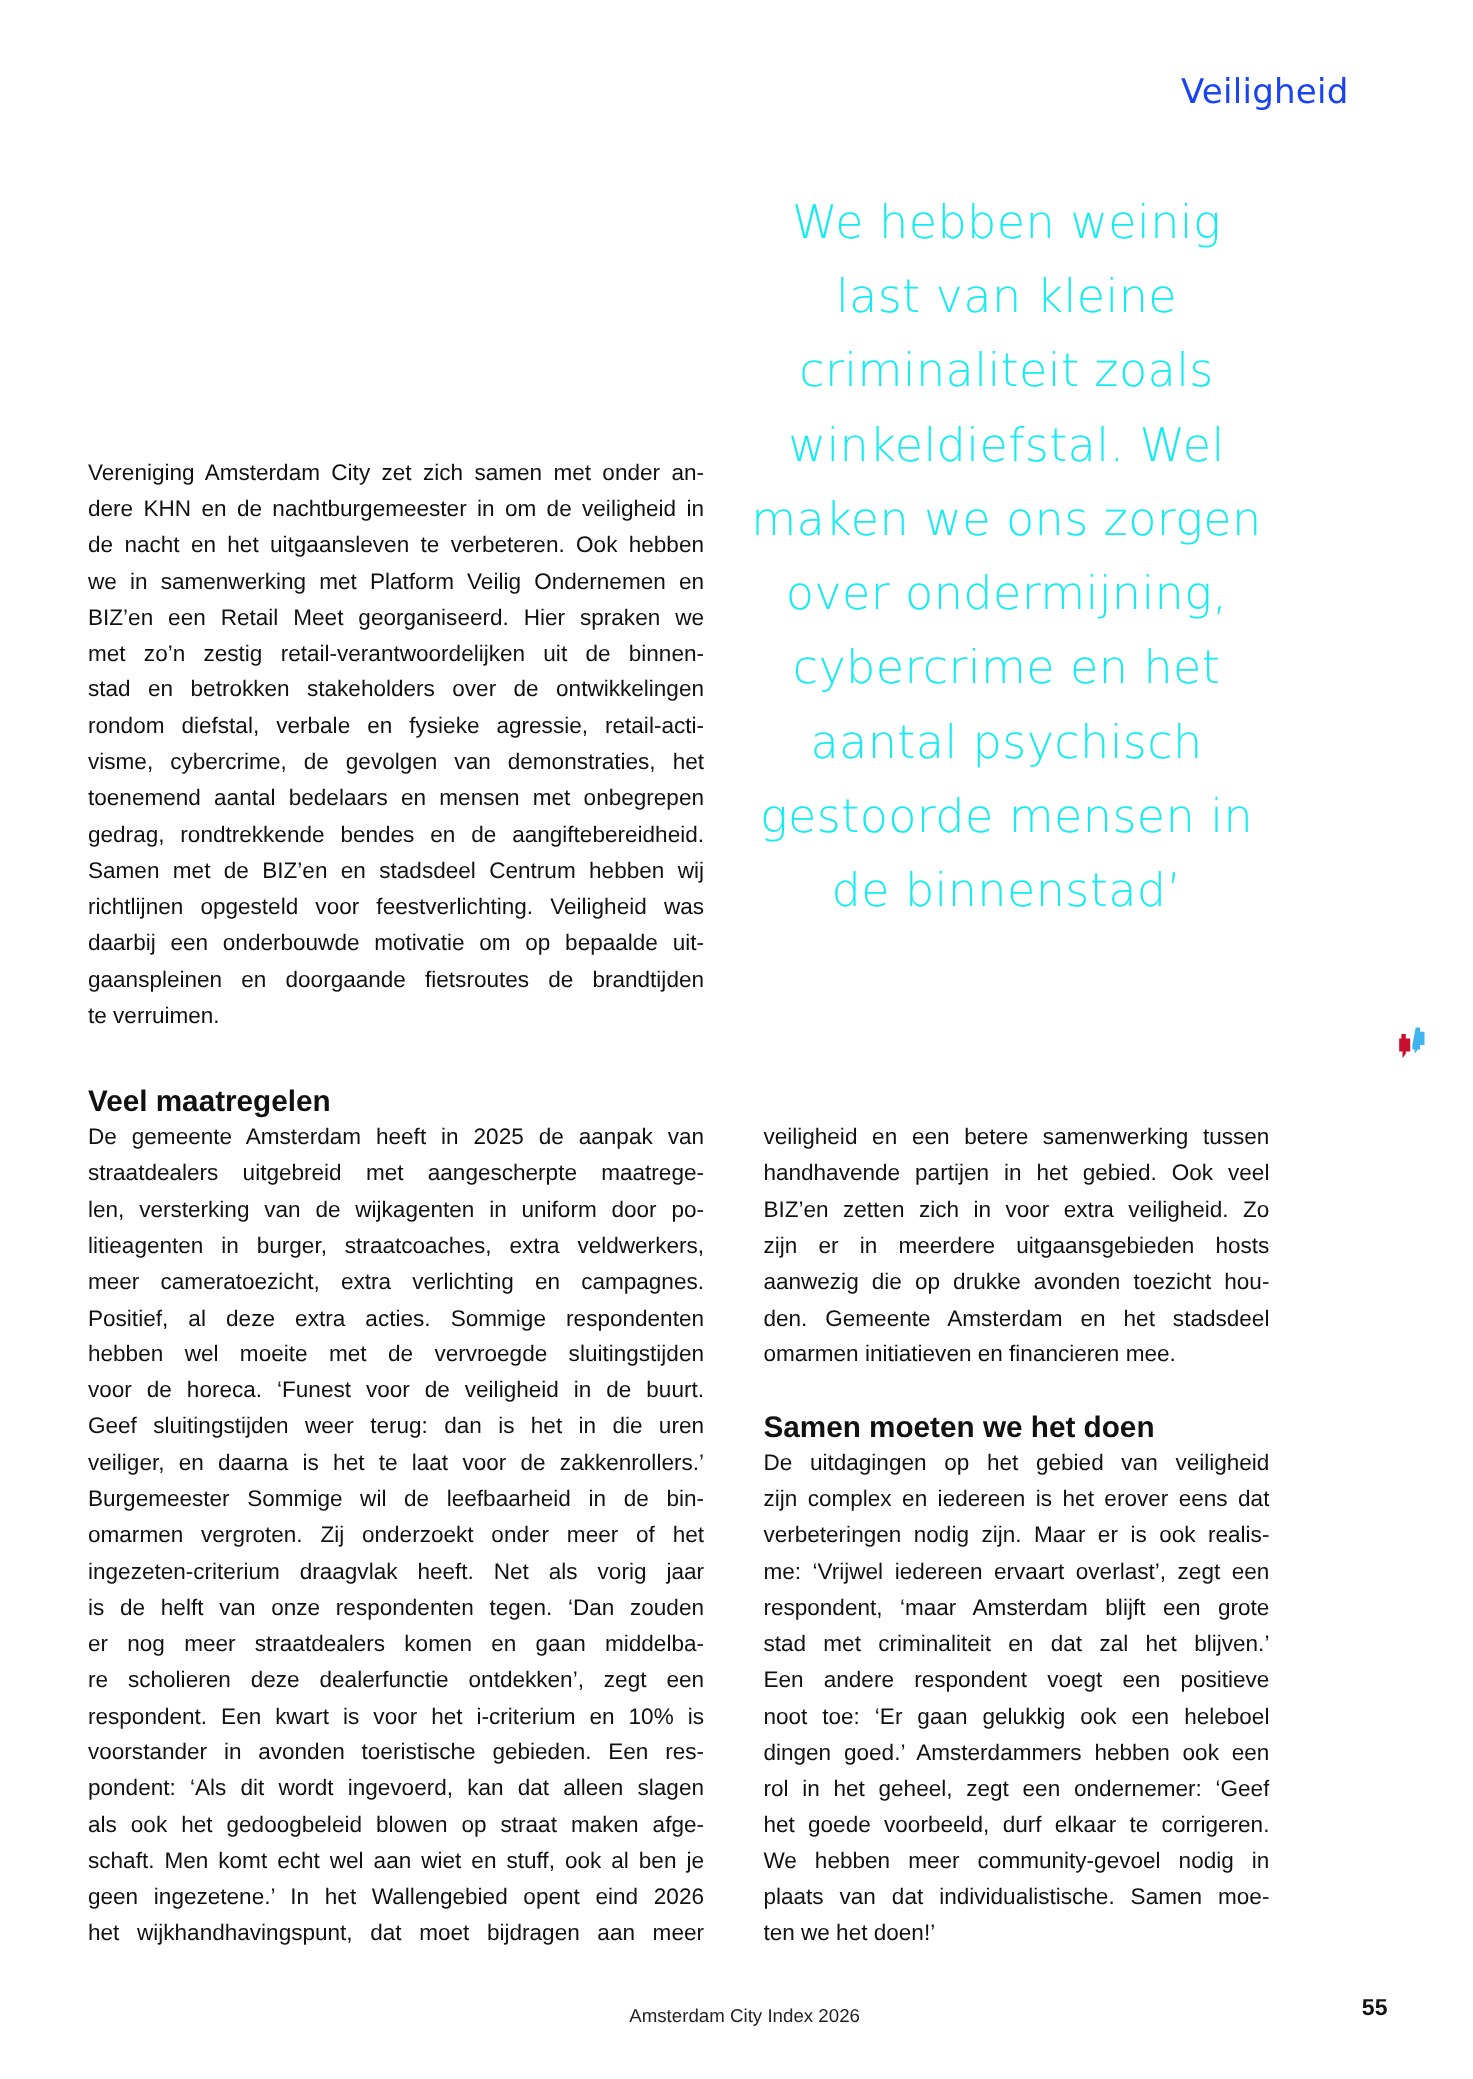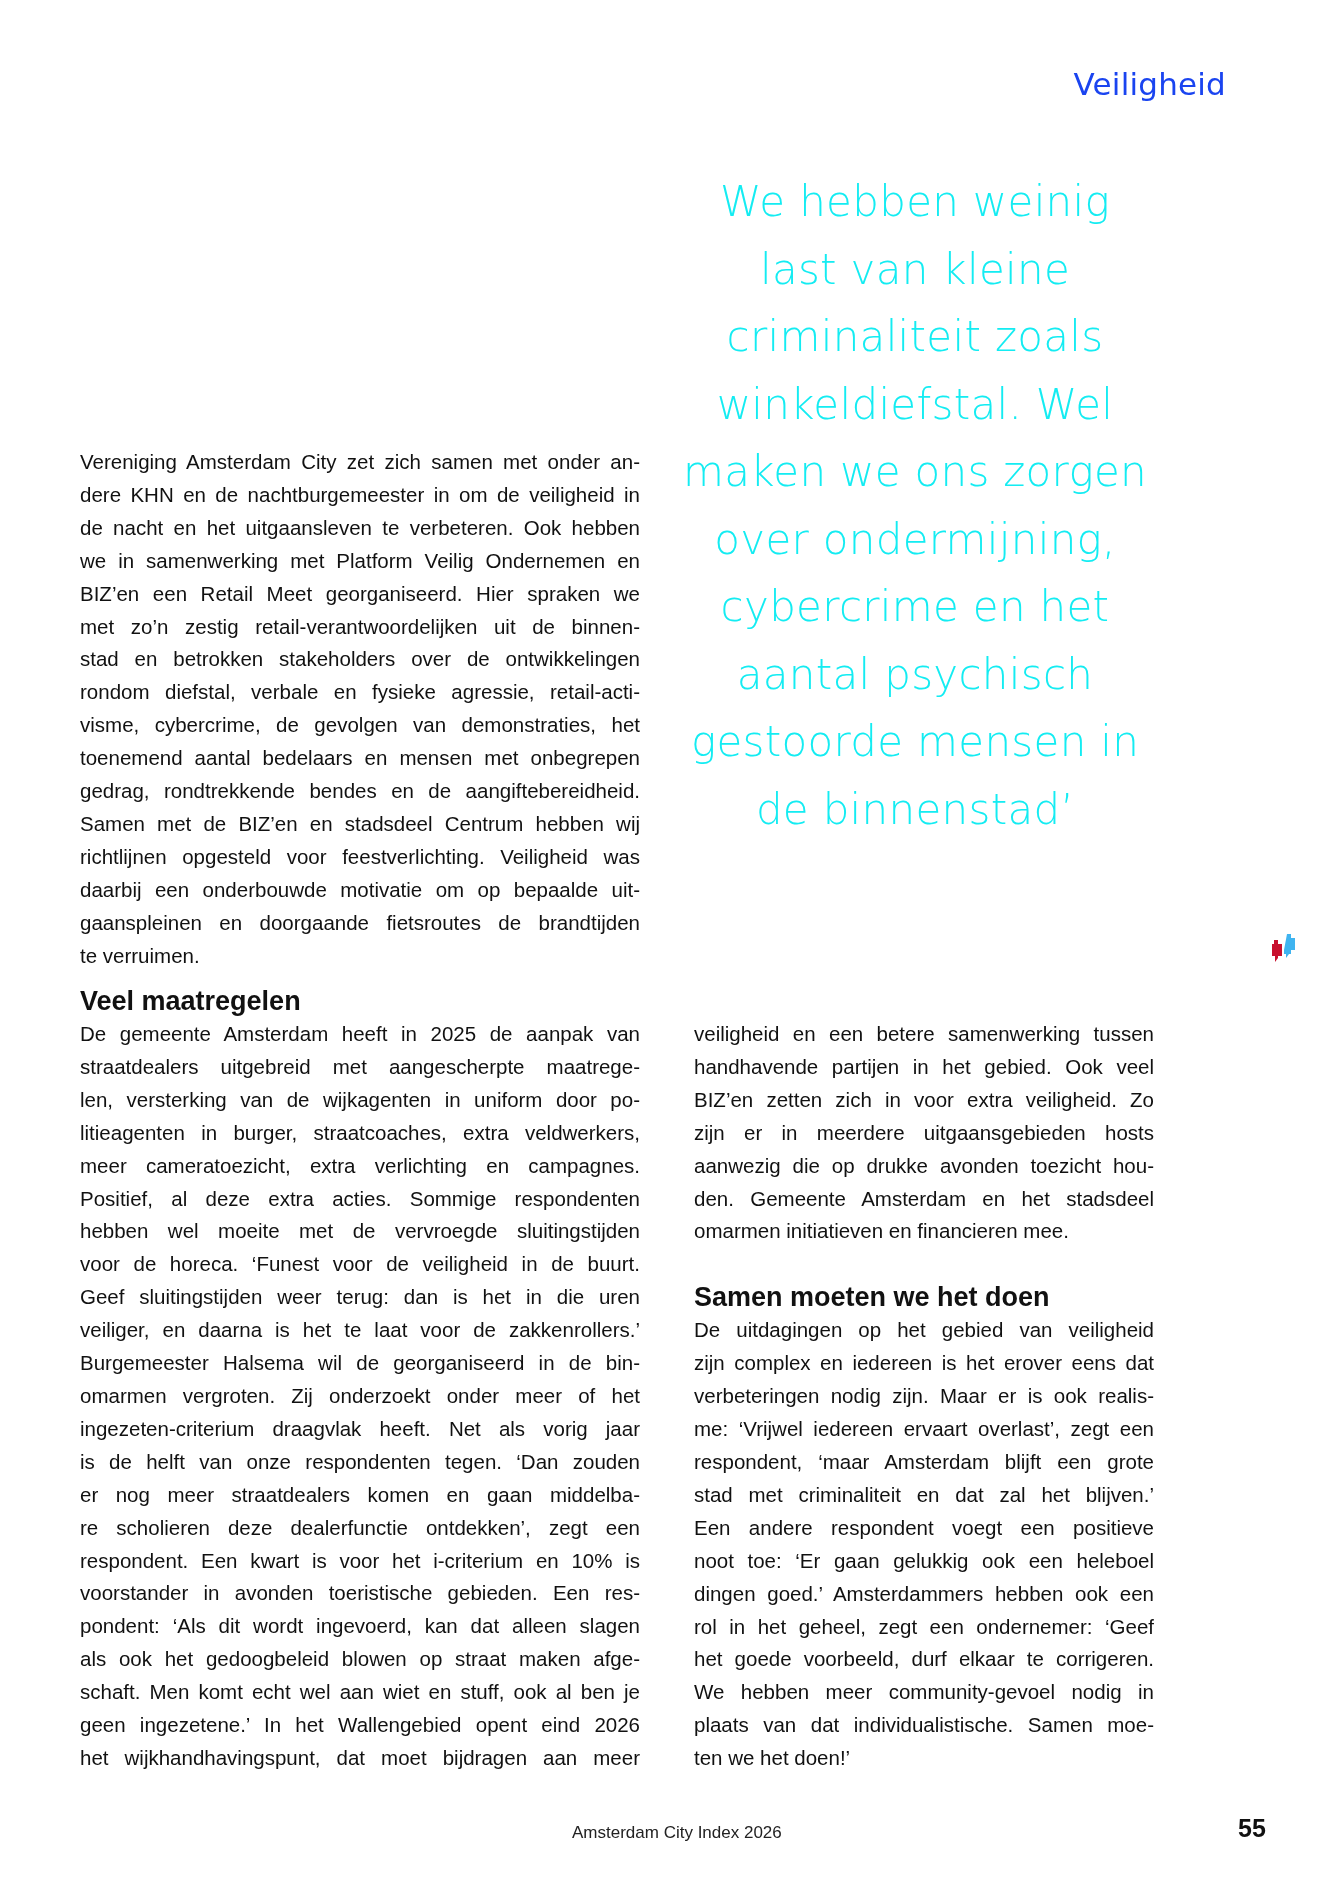--- a/index.html
+++ b/index.html
@@ -8,28 +8,28 @@
   .section-title { position: absolute; top: 66px; right: 113px; font-size: 31px;
          color: #1a44f0; letter-spacing: 0.2px; font-family: "DejaVu Sans", sans-serif; }
   .pull-quote { position: absolute; top: 168px; right: 114px; width: 620px;
          text-align: center; color: #14ecf2; font-size: 42px; line-height: 67.5px;
          font-family: "DejaVu Sans", sans-serif; font-weight: 300; letter-spacing: 0.3px; }
   .pull-quote .ql { display: block; white-space: nowrap; }
   .body-text { font-size: 20.5px; line-height: 32.9px; text-align: justify;
          font-family: "Liberation Sans", sans-serif; hyphens: manual; }
   .body-text .ln { display: block; text-align: justify; text-align-last: justify; white-space: nowrap; overflow: hidden; }
   .body-text .ln.last { text-align-last: left; }
-  .intro { position: absolute; left: 80px; top: 414px; width: 560px; margin-top: 32px; }
+  .intro { position: absolute; left: 80px; top: 414px; width: 560px; }
   .col-left { position: absolute; left: 80px; top: 985px; width: 560px; }
   .col-right { position: absolute; left: 672px; top: 1018px; width: 460px; margin-left: 22px; }
   .subhead { font-weight: bold; font-size: 27px; line-height: 33px; display: block; }
   .gap { display: block; height: 33px; }
   .brand-icon { position: absolute; left: 1270px; top: 932px; width: 36px; height: 34px; }
   .footer-label { position: absolute; left: 572px; top: 1823px; font-size: 17px; color: #222; }
-  .page-number { position: absolute; left: 1238px; top: 1814px; font-size: 25px; font-weight: bold; color: #111; }
+  .page-number { position: absolute; left: 1238px; top: 1814px; font-size: 21px; font-weight: bold; color: #111; }
 </style>
 </head>
 <body>
 
 <div class="section-title">Veiligheid</div>
 
 <div class="pull-quote">
   <span class="ql">We hebben weinig</span>
   <span class="ql">last van kleine</span>
   <span class="ql">criminaliteit zoals</span>
@@ -66,21 +66,21 @@
   <span class="ln">De gemeente Amsterdam heeft in 2025 de aanpak van</span>
   <span class="ln">straatdealers uitgebreid met aangescherpte maatrege-</span>
   <span class="ln">len, versterking van de wijkagenten in uniform door po-</span>
   <span class="ln">litieagenten in burger, straatcoaches, extra veldwerkers,</span>
   <span class="ln">meer cameratoezicht, extra verlichting en campagnes.</span>
   <span class="ln">Positief, al deze extra acties. Sommige respondenten</span>
   <span class="ln">hebben wel moeite met de vervroegde sluitingstijden</span>
   <span class="ln">voor de horeca. ‘Funest voor de veiligheid in de buurt.</span>
   <span class="ln">Geef sluitingstijden weer terug: dan is het in die uren</span>
   <span class="ln">veiliger, en daarna is het te laat voor de zakkenrollers.’</span>
-  <span class="ln">Burgemeester Halsema wil de georganiseerd in de bin-</span>
+  <span class="ln">Burgemeester Sommige wil de leefbaarheid in de bin-</span>
   <span class="ln">omarmen vergroten. Zij onderzoekt onder meer of het</span>
   <span class="ln">ingezeten-criterium draagvlak heeft. Net als vorig jaar</span>
   <span class="ln">is de helft van onze respondenten tegen. ‘Dan zouden</span>
   <span class="ln">er nog meer straatdealers komen en gaan middelba-</span>
   <span class="ln">re scholieren deze dealerfunctie ontdekken’, zegt een</span>
   <span class="ln">respondent. Een kwart is voor het i-criterium en 10% is</span>
   <span class="ln">voorstander in avonden toeristische gebieden. Een res-</span>
   <span class="ln">pondent: ‘Als dit wordt ingevoerd, kan dat alleen slagen</span>
   <span class="ln">als ook het gedoogbeleid blowen op straat maken afge-</span>
   <span class="ln">schaft. Men komt echt wel aan wiet en stuff, ook al ben je</span>

